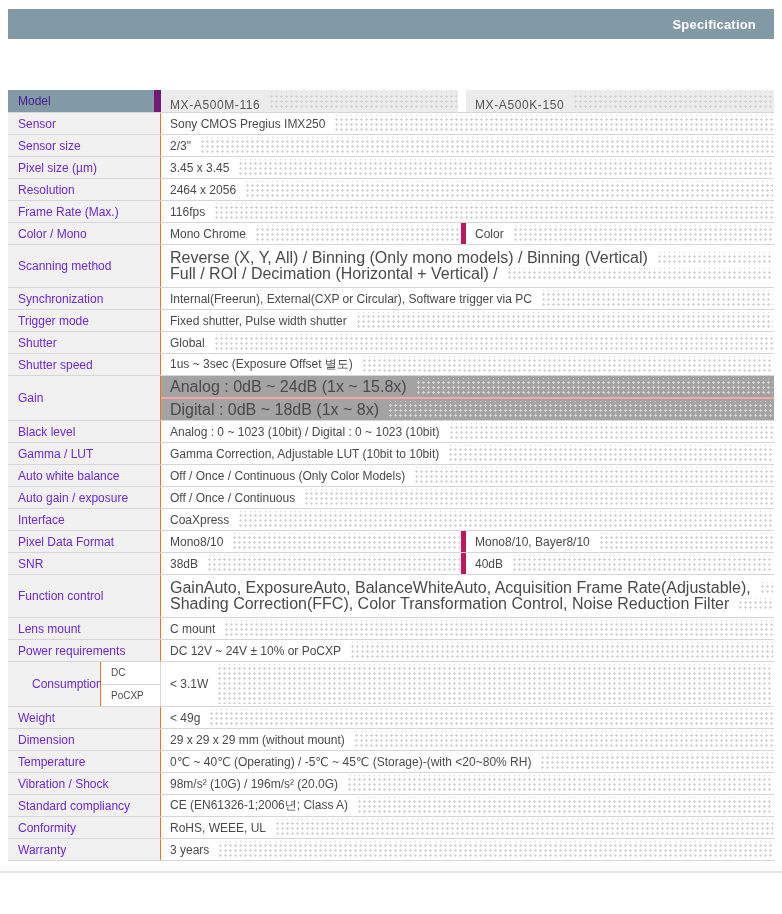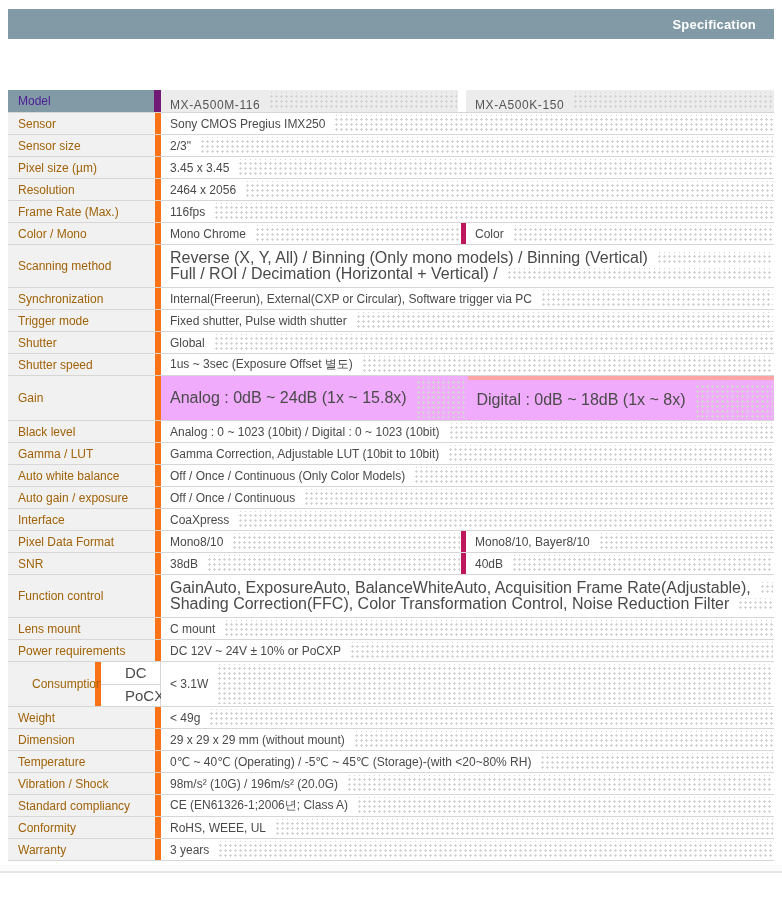--- a/index.html
+++ b/index.html
@@ -12,25 +12,25 @@
     margin:9px 8px 0 8px;height:30px;background:#8299a6;
     display:flex;align-items:center;justify-content:flex-end;
     padding-right:18px;box-sizing:border-box;
   }
   .banner-title{color:#ffffff;font-size:13px;font-weight:bold;letter-spacing:.2px;}
   .spec-table{margin:51px 8px 0 8px;}
   .row{display:flex;align-items:stretch;min-height:22px;border-bottom:1px solid #d6d6d6;box-sizing:border-box;}
   .cell{display:flex;align-items:center;box-sizing:border-box;font-size:12px;}
   .label{
     flex:0 0 153px;width:153px;padding-left:10px;background:#f1f1f1;
-    border-right:6px solid #f97316;color:#a16207;
+    border-right:1px solid #f97316;color:#6d28d9;
   }
   .label-narrow{flex:0 0 93px;width:93px;padding-left:24px;}
   .subcol{flex:0 0 60px;width:60px;display:flex;flex-direction:column;border-right:1px solid #d6d6d6;box-sizing:border-box;}
-  .subcell{flex:1;display:flex;align-items:center;padding-left:24px;font-size:15px;color:#4b4b4b;background:#fff;box-sizing:border-box;}
+  .subcell{flex:1;display:flex;align-items:center;padding-left:10px;font-size:10px;color:#4b4b4b;background:#fff;box-sizing:border-box;}
   .subcell + .subcell{border-top:1px solid #d6d6d6;}
   .val{padding-left:9px;background:#ffffff;}
   .vtxt{white-space:pre;padding-right:7px;color:#4a4a4a;}
   .dotfill{
     flex:1;align-self:stretch;margin:2px 1px;
     background-image:radial-gradient(circle,#d4d4d4 1px,transparent 1.3px);
     background-size:5px 5px;background-position:1px 2px;
   }
   .w1{flex:0 0 305px;width:305px;border-right:5px solid #be185d;}
   .flex1{flex:1 1 auto;}
@@ -38,23 +38,23 @@
   .row.header{min-height:23px;border-bottom:1px solid #d6d6d6;}
   .row.header .label{background:#8299a6;color:#4c1d95;border-right:7px solid #701a75;}
   .row.header .val{background:#ececec;align-items:flex-end;}
   .row.header .w1{border-right:8px solid #ffffff;}
   .row.header .vtxt{color:#555555;letter-spacing:.6px;}
   
   .mwrap{display:flex;flex-direction:column;justify-content:center;padding:5px 0;background:#fff;}
   .line{display:flex;align-items:center;height:16px;padding-left:9px;}
   
   .row.stacked{min-height:45px;}
-  .swrap{display:flex;background:#f0abfc;}
+  .swrap{display:flex;flex-direction:column;background:#a3a3a3;}
   .srow{flex:1;display:flex;align-items:center;padding-left:9px;}
-  .srow + .srow{border-top:4px solid #fca5a5;}
+  .srow + .srow{border-top:2px solid #fca5a5;}
   
   .row.nested{min-height:45px;}
   .bottom-rule{margin-top:4px;height:6px;background:#fcfcfc;border-bottom:2px solid #e6e6e6;}
 </style>
 </head>
 <body>
 
 <div class="banner">
   <span class="banner-title">Specification</span>
 </div>

